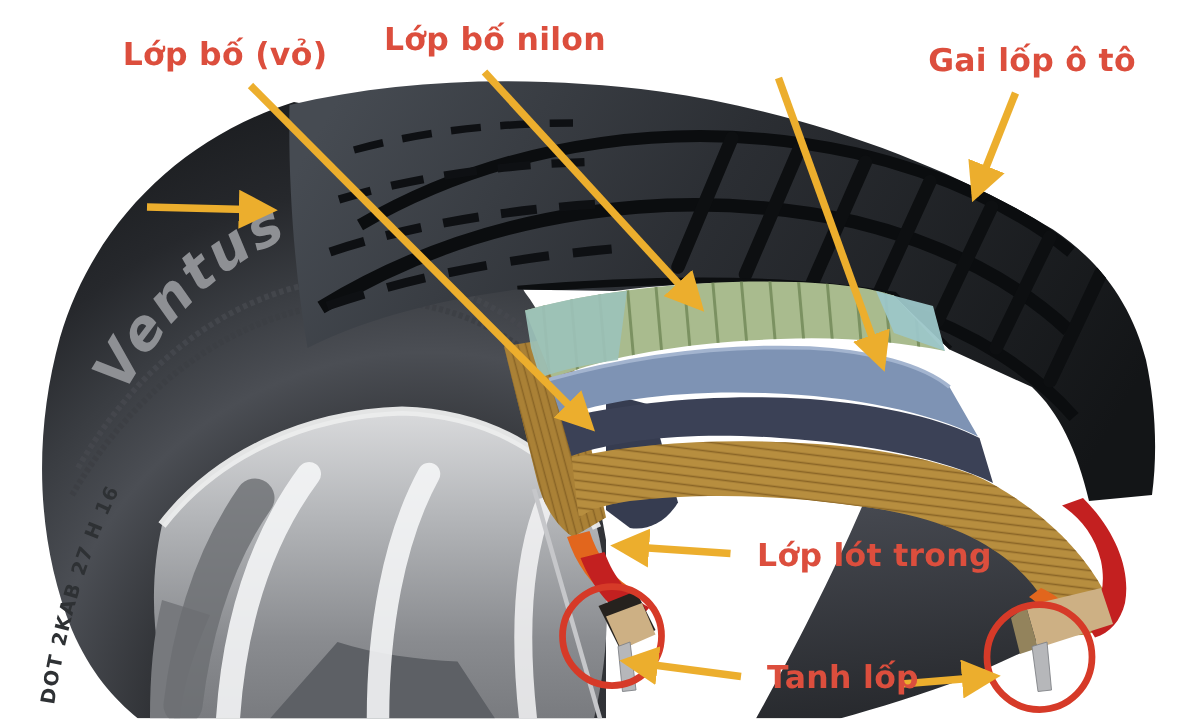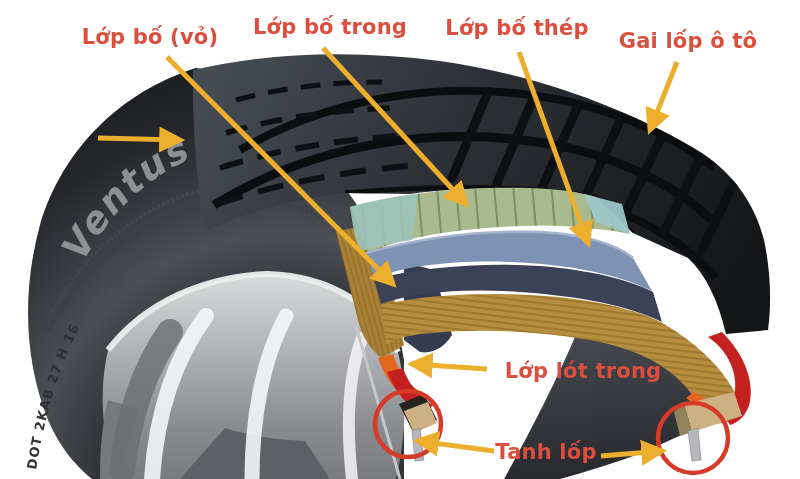--- a/index.html
+++ b/index.html
@@ -160,19 +160,18 @@
     <line x1="519" y1="52" x2="588" y2="243" marker-end="url(#ah)"></line>
     <line x1="677" y1="62" x2="650" y2="130" marker-end="url(#ah)"></line>
     <line x1="98" y1="138" x2="180" y2="140" marker-end="url(#ah)"></line>
     <line x1="487" y1="369" x2="412" y2="364" marker-end="url(#ah)"></line>
     <line x1="494" y1="451" x2="418" y2="441" marker-end="url(#ah)"></line>
     <line x1="601" y1="456" x2="662" y2="451" marker-end="url(#ah)"></line>
   </g>
 </svg>
 
 <div class="lbl" style="left:150px;top:37px">Lớp bố (vỏ)</div>
-<div class="lbl" style="left:330px;top:27px">Lớp bố trong</div>
-<div class="lbl" style="left:517px;top:28px">Lớp bố thép</div>
+<div class="lbl" style="left:330px;top:27px">Lớp bố nilon</div>
 <div class="lbl" style="left:688px;top:41px">Gai lốp ô tô</div>
 <div class="lbl" style="left:583px;top:371px">Lớp lót trong</div>
-<div class="lbl" style="left:546px;top:452px">Tanh lốp</div>
+<div class="lbl" style="left:562px;top:452px">Tanh lốp</div>
 
 </div>
 
 </body></html>

